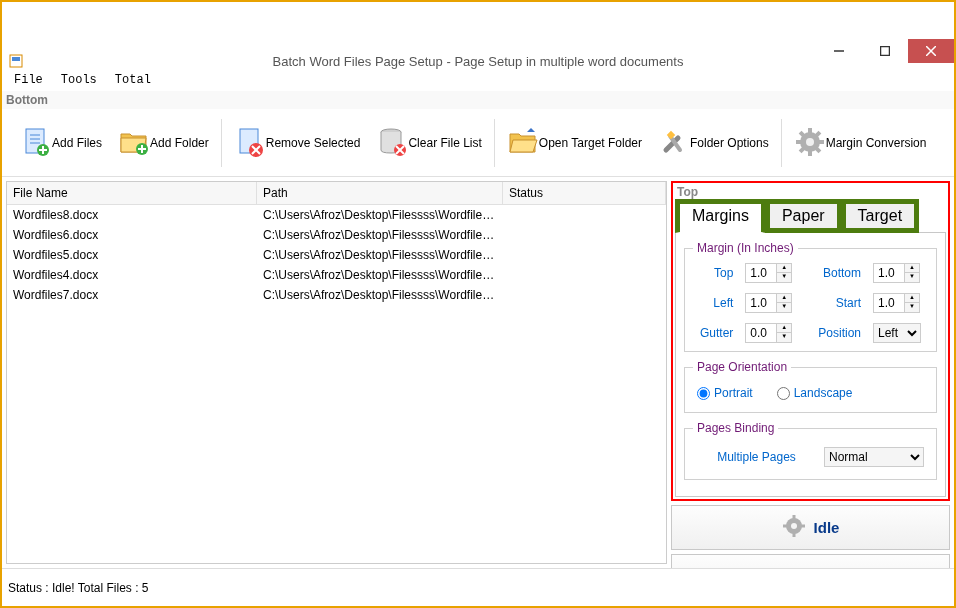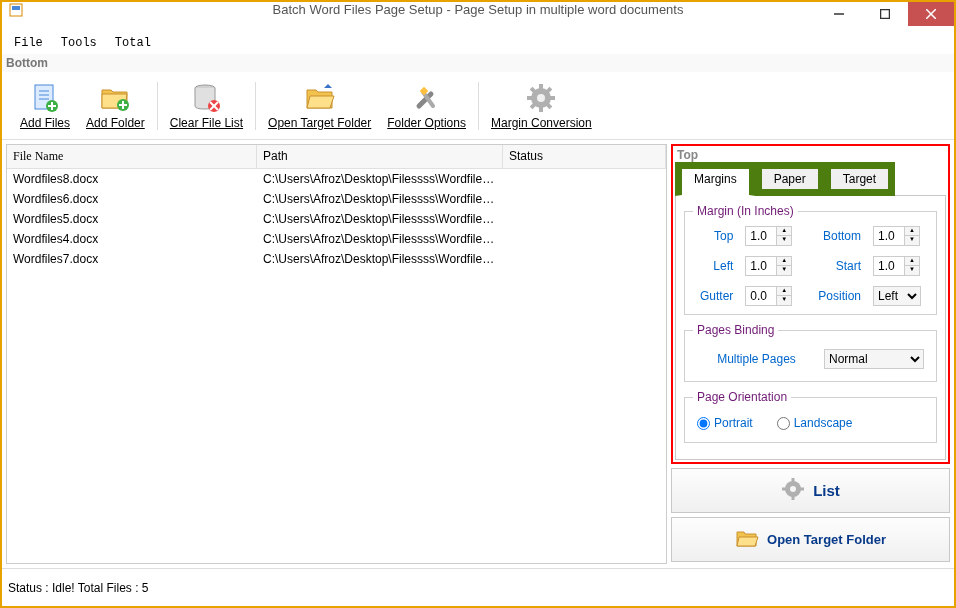--- a/index.html
+++ b/index.html
@@ -1,51 +1,51 @@
 <!DOCTYPE html>
 <html><head>
 <meta charset="utf-8">
 <style>
 *{box-sizing:border-box;margin:0;padding:0;}
 body{font-family:"Segoe UI",Tahoma,sans-serif;font-size:12px;overflow:hidden;}
 .window{width:956px;height:608px;border:2px solid #e8a200;background:#fff;position:relative;display:flex;flex-direction:column;}
-.titlebar{height:30px;background:linear-gradient(to bottom,#fff,#fff);display:flex;align-items:flex-start;position:relative;}
+.titlebar{height:30px;background:linear-gradient(to bottom,#fff,#fff);display:flex;align-items:flex-end;position:relative;margin-top:37px;}
 .title-icon{width:16px;height:16px;margin:0 6px;display:inline-block;}
 .title-text{flex:1;text-align:center;color:#555;font-size:13px;font-weight:normal;position:absolute;width:100%;pointer-events:none;}
 .winbtns{display:flex;height:100%;margin-left:auto;z-index:2;}
 .winbtn{width:46px;height:24px;display:flex;align-items:center;justify-content:center;font-family:Arial;cursor:default;}
 .winbtn.min{color:#333;}
 .winbtn.max{color:#333;}
 .winbtn.close{background:#c75050;}
 .winbtn.close svg{stroke:#fff;}
 .menubar{height:22px;padding:2px 4px;display:flex;align-items:center;gap:2px;}
 .menuitem{padding:2px 8px;cursor:default;font-family:Liberation Mono, monospace;}
 .panel-label{padding:2px 4px;color:#777;font-weight:bold;font-size:12px;background:#f9f9f9;}
 .toolbar{height:68px;display:flex;align-items:center;padding:4px 10px;gap:0;border-bottom:1px solid #e0e0e0;}
-.toolbtn{display:flex;flex-direction:column;align-items:center;justify-content:flex-end;padding:4px 8px;cursor:default;min-width:58px;text-decoration:underline;}
+.toolbtn{display:flex;flex-direction:row;align-items:center;justify-content:flex-end;padding:4px 8px;cursor:default;min-width:58px;}
 .toolicon{width:32px;height:32px;margin-bottom:2px;}
 .tool-sep{width:1px;height:48px;background:#ddd;margin:0 4px;}
 .body-area{flex:1;display:flex;padding:4px;gap:4px;overflow:hidden;}
 .filelist-wrap{flex:1;display:flex;flex-direction:column;border:1px solid #ccc;background:#fff;}
 .filelist-header{display:flex;background:#f7f7f7;border-bottom:1px solid #e0e0e0;}
 .fh-cell{padding:4px 6px;border-right:1px solid #e0e0e0;font-size:12px;}
-.fh-name{width:250px;font-family:Liberation Serif, serif;}
+.fh-name{width:250px;}
 .fh-path{width:246px;}
 .fh-status{flex:1;}
 .filelist-rows{flex:1;overflow-x:scroll;overflow-y:auto;}
 .frow{display:flex;padding:2px 0;}
 .fcell{padding:1px 6px;font-size:12px;white-space:nowrap;overflow:hidden;text-overflow:ellipsis;}
 .fcell.name{width:250px;}
 .fcell.path{width:246px;}
 .right-pane{width:279px;display:flex;flex-direction:column;gap:4px;}
 .highlight-box{border:2px solid #ff0000;padding:2px;}
 .top-label{color:#888;font-weight:bold;padding:0 2px;font-size:12px;}
 .tabs-wrap{background:#fff;}
 .tab-strip{display:flex;border-bottom:1px solid #c8c8c8;}
-.tab{padding:3px 12px;border:7px solid #4d7c0f;background:#f0f0f0;margin-right:-1px;margin-bottom:-1px;font-size:12px;cursor:default;}
+.tab{padding:3px 12px;border:5px solid #4d7c0f;background:#f0f0f0;margin-right:-1px;margin-bottom:-1px;font-size:16px;cursor:default;}
 .tab.active{background:#fff;border-bottom:1px solid #fff;}
 .tab-body{border:1px solid #c8c8c8;border-top:none;padding:8px;background:#fff;}
 fieldset{border:1px solid #d0d0d0;padding:8px;margin-bottom:8px;}
 legend{font-size:12px;color:#701a75;padding:0 4px;}
 .margin-grid{display:grid;grid-template-columns:auto auto auto auto;gap:10px 12px;align-items:center;}
 .mlabel{color:#0066cc;text-align:right;font-size:12px;}
 .spinner{display:flex;align-items:flex-start;}
 .spinner input{width:32px;height:20px;border:1px solid #ccc;padding:0 4px;font-size:12px;}
 .spin-btns{display:flex;flex-direction:column;border:1px solid #ccc;border-left:none;}
 .spin-up,.spin-down{height:9px;width:14px;font-size:6px;line-height:7px;background:#f5f5f5;text-align:center;cursor:default;}
@@ -118,20 +118,29 @@
             <path d="M3 12 L28 12 L26 26 L3 26 Z" fill="#ffe08a" stroke="#c8912e"></path>
             <circle cx="24" cy="23" r="6" fill="#3cb043"></circle>
             <line x1="24" y1="19" x2="24" y2="27" stroke="#fff" stroke-width="2"></line>
             <line x1="20" y1="23" x2="28" y2="23" stroke="#fff" stroke-width="2"></line>
           </svg></span>
       <span>Add Folder</span>
     </div>
     <div class="tool-sep"></div>
     <div class="toolbtn">
       <span class="toolicon"><svg width="32" height="32">
+            <rect x="6" y="3" width="18" height="24" fill="#dcebff" stroke="#4a88d8"></rect>
+            <circle cx="22" cy="24" r="7" fill="#e44"></circle>
+            <line x1="18" y1="20" x2="26" y2="28" stroke="#fff" stroke-width="2"></line>
+            <line x1="26" y1="20" x2="18" y2="28" stroke="#fff" stroke-width="2"></line>
+          </svg></span>
+      <span>Remove Selected</span>
+    </div>
+    <div class="toolbtn">
+      <span class="toolicon"><svg width="32" height="32">
             <ellipse cx="15" cy="6" rx="10" ry="3" fill="#d0d0d0" stroke="#999"></ellipse>
             <path d="M5 6 L5 24 Q5 27 15 27 Q25 27 25 24 L25 6" fill="#e0e0e0" stroke="#999"></path>
             <circle cx="24" cy="24" r="6" fill="#e44"></circle>
             <line x1="20" y1="20" x2="28" y2="28" stroke="#fff" stroke-width="2"></line>
             <line x1="28" y1="20" x2="20" y2="28" stroke="#fff" stroke-width="2"></line>
           </svg></span>
       <span>Clear File List</span>
     </div>
     <div class="tool-sep"></div>
     <div class="toolbtn">
@@ -249,57 +258,57 @@
                 <span class="mlabel">Gutter</span>
                 <div class="spinner">
                     <input value="0.0" style="">
                     <div class="spin-btns">
                       <div class="spin-up">▲</div>
                       <div class="spin-down">▼</div>
                     </div>
                   </div>
                 <span class="mlabel">Position</span>
                 <select style="width:48px;"><option>Left</option></select>
-              </div>
-            </fieldset>
-            <fieldset>
-              <legend>Pages Binding</legend>
-              <div class="binding-row">
-                <span class="mlabel" style="flex:1;text-align:center;">Multiple Pages</span>
-                <select style="width:100px;"><option>Normal</option></select>
               </div>
             </fieldset>
             <fieldset>
               <legend>Page Orientation</legend>
               <div class="orient-row">
                 <label class="radio-wrap">
                     <input type="radio" name="orient" checked="" style="">
                     <span>Portrait</span>
                   </label>
                 <label class="radio-wrap">
                     <input type="radio" name="orient" style="">
                     <span>Landscape</span>
                   </label>
               </div>
             </fieldset>
+            <fieldset>
+              <legend>Pages Binding</legend>
+              <div class="binding-row">
+                <span class="mlabel" style="flex:1;text-align:center;">Multiple Pages</span>
+                <select style="width:100px;"><option>Normal</option></select>
+              </div>
+            </fieldset>
           </div>
         </div>
       </div>
       <div class="big-btn">
         <span><svg width="24" height="24">
               <circle cx="12" cy="12" r="8" fill="#b0b0b0"></circle>
               <circle cx="12" cy="12" r="3" fill="#f5f5f5"></circle>
               <g fill="#b0b0b0">
                 <rect x="10.5" y="1" width="3" height="5"></rect>
                 <rect x="10.5" y="18" width="3" height="5"></rect>
                 <rect x="1" y="10.5" width="5" height="3"></rect>
                 <rect x="18" y="10.5" width="5" height="3"></rect>
               </g>
             </svg></span>
-        <span class="lbl">List</span>
+        <span class="lbl">Idle</span>
       </div>
       <div class="big-btn">
         <span><svg width="24" height="24">
               <path d="M2 6 L2 20 L21 20 L21 8 L10 8 L9 6 Z" fill="#f2c24e" stroke="#c8912e"></path>
               <path d="M4 11 L23 11 L20 20 L2 20 Z" fill="#ffe08a" stroke="#c8912e"></path>
             </svg></span>
         <span class="lbl" style="font-size:13px;">Open Target Folder</span>
       </div>
     </div>
   </div>

